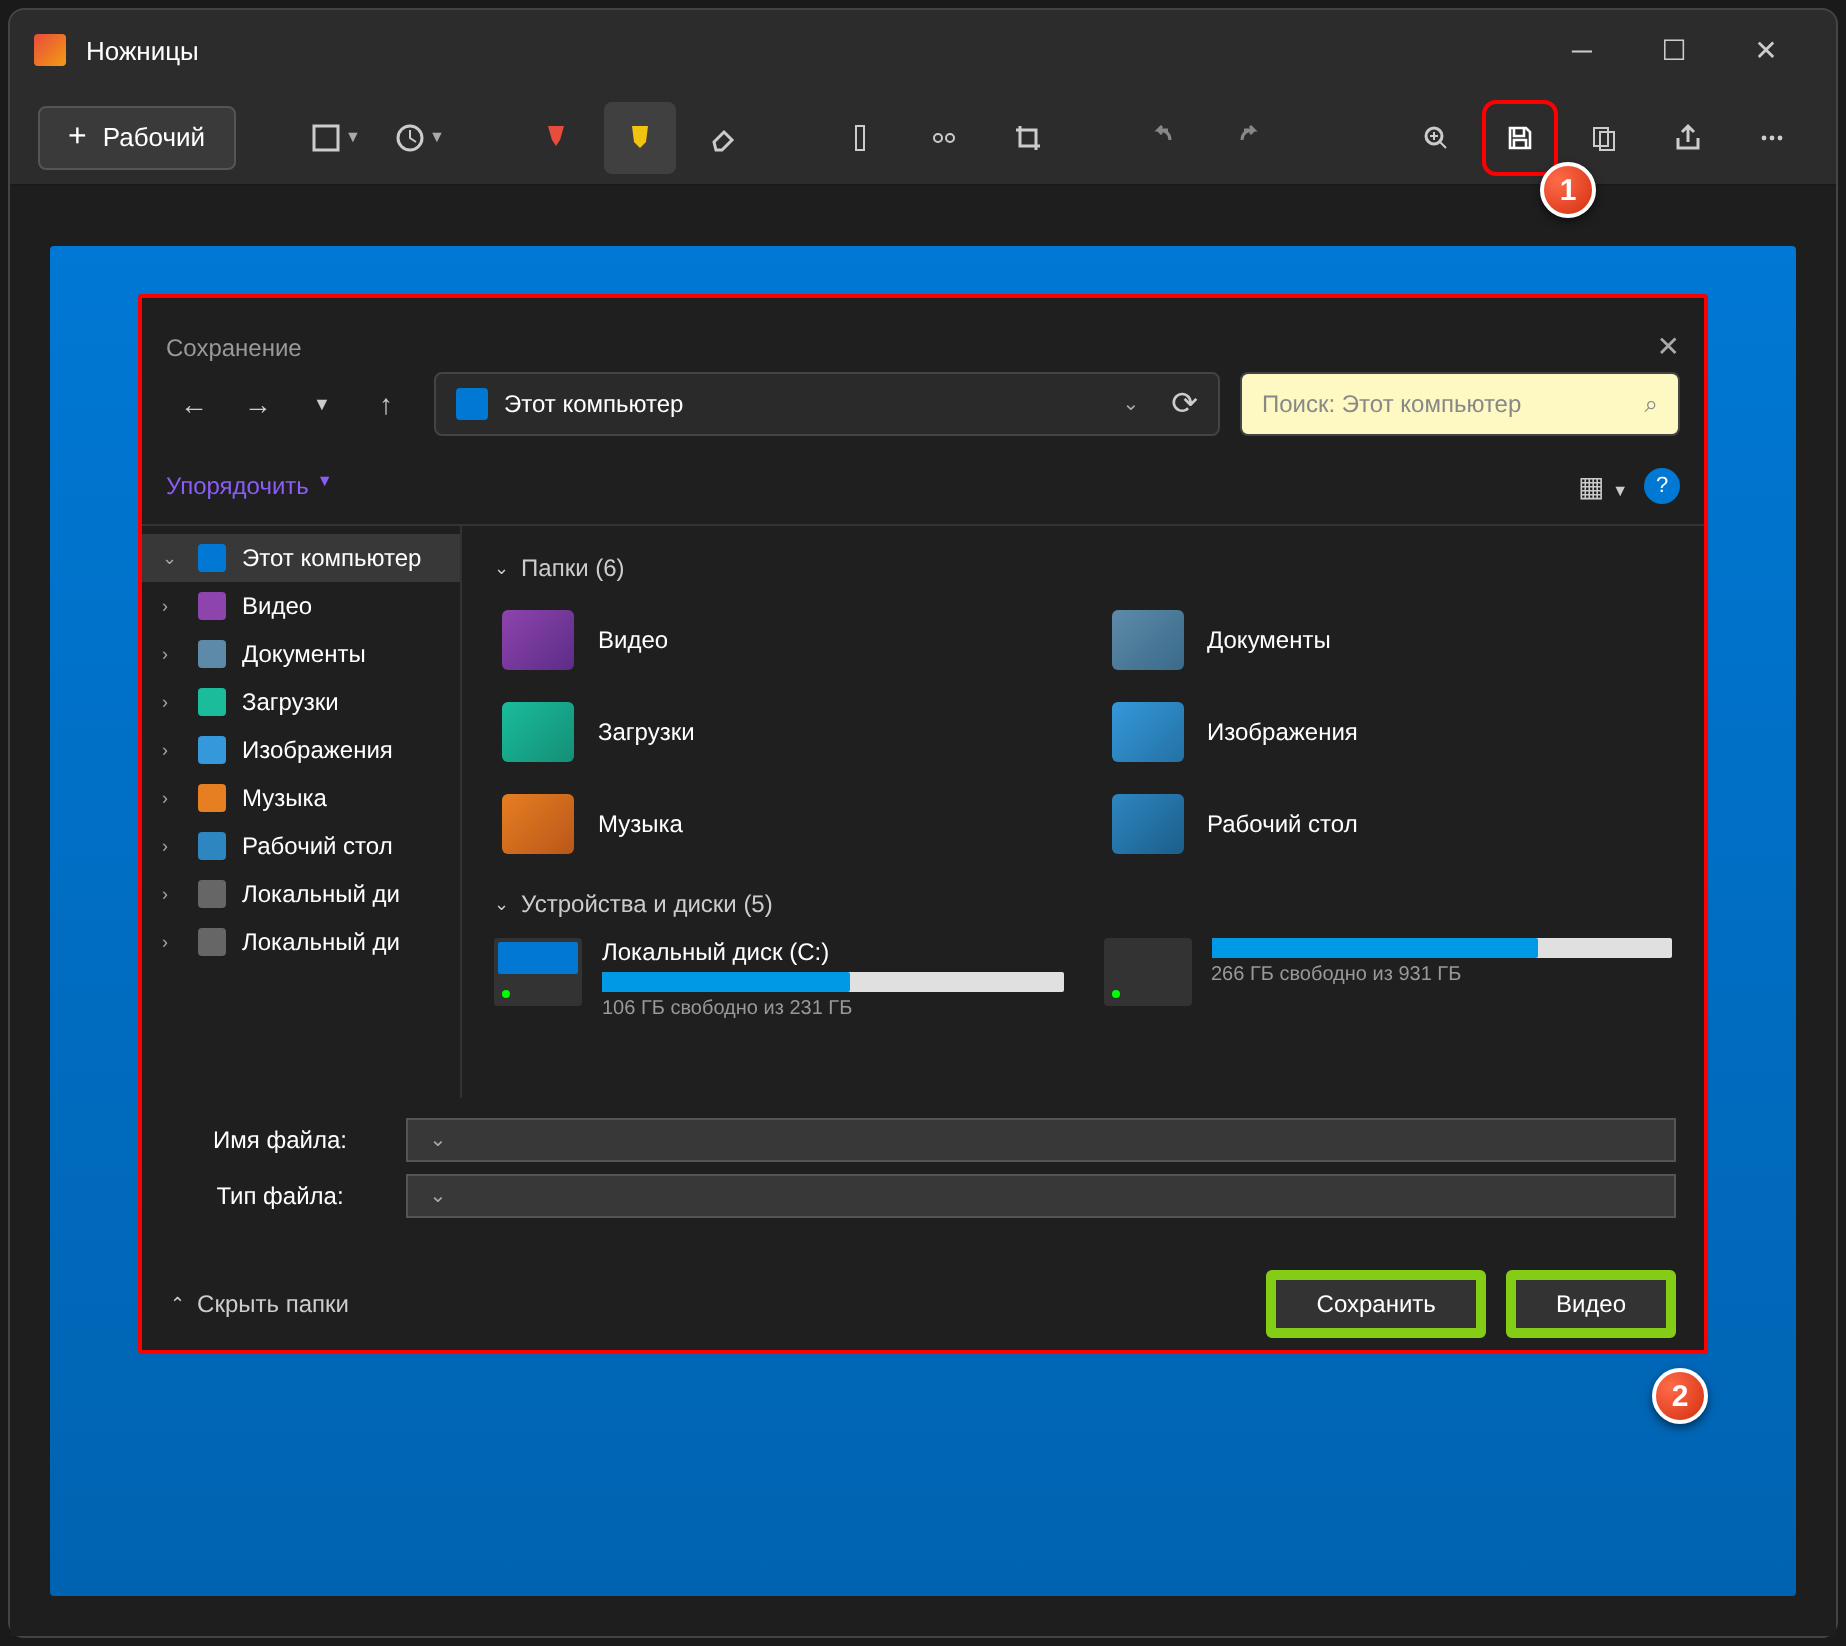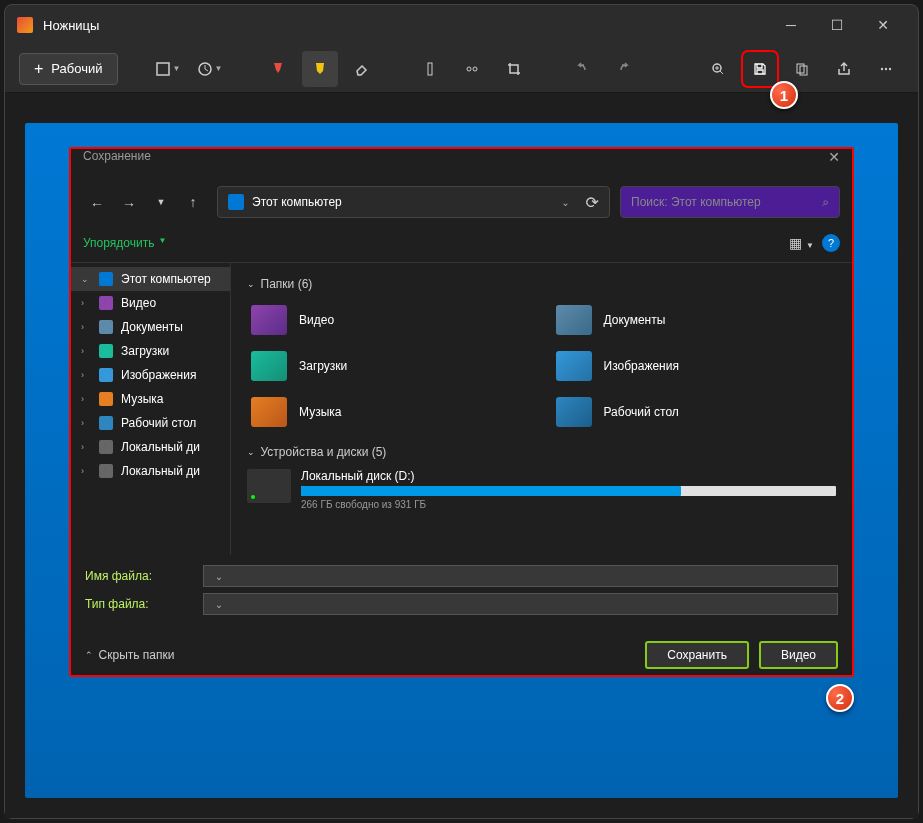--- a/index.html
+++ b/index.html
@@ -15,31 +15,31 @@
 .plus { font-size: 16px; font-weight: 300; }
 .tool-btn { width: 36px; height: 36px; display: flex; align-items: center; justify-content: center; color: #ccc; border-radius: 4px; cursor: pointer; position: relative; }
 .tool-btn.active { background: #404040; }
 .tool-btn.highlighted { outline: 2px solid #ff0000; outline-offset: -1px; border-radius: 6px; }
 .spacer { flex: 1; }
 .gap-sm { width: 20px; }
 .dd-arrow { font-size: 8px; margin-left: 2px; color: #aaa; }
 .content-area { height: calc(100% - 88px); background: #1e1e1e; padding: 30px 20px 20px 20px; position: relative; }
 .canvas-bg { width: 100%; height: 100%; background: linear-gradient(180deg, #0078d4 0%, #0063b1 100%); border-radius: 2px; position: relative; }
 .save-dialog { position: absolute; top: 24px; left: 44px; right: 44px; height: 530px; background: #1f1f1f; border: 2px solid #ff0000; border-radius: 2px; display: flex; flex-direction: column; }
-.dlg-title { height: 32px; display: flex; align-items: flex-start; padding: 0 12px; color: #999; font-size: 12px; gap: 24px; }
+.dlg-title { height: 32px; display: flex; align-items: flex-end; padding: 0 12px; color: #999; font-size: 12px; gap: 24px; }
 .dlg-close { margin-left: auto; color: #aaa; cursor: pointer; font-size: 14px; }
 .dlg-nav { height: 42px; display: flex; align-items: center; padding: 4px 12px; gap: 4px; }
 .nav-btn { width: 28px; height: 28px; display: flex; align-items: center; justify-content: center; color: #ccc; cursor: pointer; font-size: 14px; }
 .breadcrumb { flex: 1; height: 32px; background: #2a2a2a; border: 1px solid #444; border-radius: 4px; display: flex; align-items: center; padding: 0 10px; margin: 0 6px; gap: 8px; }
 .bc-icon { width: 16px; height: 16px; background: #0078d4; border-radius: 2px; }
 .bc-text { color: #fff; font-size: 12px; flex: 1; }
-.search-box { width: 220px; height: 32px; background: #4c1d95; border: 1px solid #444; border-radius: 4px; display: flex; align-items: center; padding: 0 10px; color: #888; font-size: 12px; }
+.search-box { width: 220px; height: 32px; background: #fef9c3; border: 1px solid #444; border-radius: 4px; display: flex; align-items: center; padding: 0 10px; color: #888; font-size: 12px; }
 .search-txt { flex: 1; }
 .dlg-toolbar { height: 40px; display: flex; align-items: center; padding: 0 12px; border-bottom: 1px solid #333; }
-.organize { color: #22c55e; font-size: 12px; display: flex; align-items: flex-start; gap: 4px; cursor: pointer; }
+.organize { color: #8b5cf6; font-size: 12px; display: flex; align-items: flex-start; gap: 4px; cursor: pointer; }
 .view-opts { margin-left: auto; display: flex; gap: 8px; align-items: center; }
 .view-btn { color: #ccc; cursor: pointer; font-size: 14px; }
 .help-btn { width: 18px; height: 18px; border-radius: 50%; background: #0078d4; color: #fff; font-size: 11px; display: flex; align-items: center; justify-content: center; }
 .dlg-body { flex: 1; display: flex; overflow: hidden; }
 .sidebar { width: 160px; border-right: 1px solid #333; overflow-y: auto; padding: 4px 0; }
 .side-item { display: flex; align-items: center; padding: 5px 10px; gap: 8px; color: #fff; font-size: 12px; cursor: pointer; white-space: nowrap; }
 .side-item.active { background: #383838; }
 .chev { width: 10px; color: #aaa; font-size: 9px; }
 .side-icon { width: 14px; height: 14px; border-radius: 2px; flex-shrink: 0; }
 .main-pane { flex: 1; padding: 8px 16px; overflow-y: auto; }
@@ -53,27 +53,27 @@
 .drive-icon { width: 44px; height: 34px; background: #333; border-radius: 2px; position: relative; flex-shrink: 0; }
 .drive-icon::before { content: ''; position: absolute; bottom: 4px; left: 4px; width: 4px; height: 4px; background: #0f0; border-radius: 50%; }
 .drive-win { position: absolute; top: 2px; left: 2px; right: 2px; height: 16px; background: #0078d4; border-radius: 1px; }
 .drive-info { flex: 1; }
 .drive-name { color: #fff; font-size: 12px; margin-bottom: 3px; }
 .drive-bar { height: 10px; background: #e0e0e0; border-radius: 1px; margin-bottom: 3px; position: relative; }
 .drive-fill { height: 100%; background: #0099e5; border-radius: 1px; }
 .drive-free { color: #999; font-size: 10px; }
 .dlg-footer { padding: 10px 14px; }
 .field-row { display: flex; align-items: center; margin-bottom: 6px; gap: 8px; }
-.field-label { width: 110px; text-align: left; color: #bef264; font-size: 12px; }
+.field-label { width: 110px; text-align: center; color: #ffffff; font-size: 12px; }
 .field-input { flex: 1; height: 22px; background: #383838; border: 1px solid #555; color: #fff; font-size: 12px; padding: 0 6px; display: flex; align-items: center; }
 .field-dd { width: 18px; text-align: center; color: #aaa; font-size: 10px; }
 .dlg-actions { display: flex; align-items: center; padding: 10px 14px 6px 14px; }
 .hide-folders { color: #ccc; font-size: 12px; display: flex; align-items: center; gap: 6px; cursor: pointer; }
 .act-buttons { margin-left: auto; display: flex; gap: 10px; }
-.dlg-btn { padding: 5px 20px; background: #333; border: 2px solid #84cc16; border-radius: 3px; color: #fff; font-size: 12px; cursor: pointer; }
+.dlg-btn { padding: 5px 20px; background: #333; border: 5px solid #84cc16; border-radius: 3px; color: #fff; font-size: 12px; cursor: pointer; }
 .badge { position: absolute; width: 28px; height: 28px; border-radius: 50%; background: radial-gradient(circle at 30% 30%, #ff6b4a, #d32f0f); border: 2px solid #fff; color: #fff; font-weight: bold; font-size: 15px; display: flex; align-items: center; justify-content: center; box-shadow: 0 2px 4px rgba(0,0,0,0.5); }
 .badge-1 { top: 76px; right: 120px; }
 .badge-2 { bottom: 106px; right: 64px; }
 svg { width: 16px; height: 16px; }
 .ic-video { background: linear-gradient(135deg,#8e44ad,#5b2c87); }
 .ic-docs { background: linear-gradient(135deg,#5d8aa8,#3a6a8a); }
 .ic-dl { background: linear-gradient(135deg,#1abc9c,#148f77); }
 .ic-img { background: linear-gradient(135deg,#3498db,#2471a3); }
 .ic-music { background: linear-gradient(135deg,#e67e22,#b9571a); }
 .ic-desk { background: linear-gradient(135deg,#2e86c1,#1b5e8a); }
@@ -298,23 +298,34 @@
                   <div class="folder-icon ic-desk"></div>
                   <span class="folder-label">Рабочий стол</span>
                 </div>
               </div>
             <div class="section-hdr">
               <span style="font-size:9px">⌄</span>
               <span>Устройства и диски (5)</span>
             </div>
             <div class="drives-row" id="drives-row">
                 <div class="drive-item">
+                  <div class="drive-icon">
+                    <div class="drive-win"></div>
+                  </div>
+                  <div class="drive-info">
+                    <div class="drive-name">Локальный диск (C:)</div>
+                    <div class="drive-bar">
+                      <div class="drive-fill" style="width:54%"></div>
+                    </div>
+                    <div class="drive-free">106 ГБ свободно из 231 ГБ</div>
+                  </div>
+                </div>
+                <div class="drive-item">
                   <div class="drive-icon"></div>
                   <div class="drive-info">
-                    <div class="drive-name">Локальный диск (D:)</div>
                     <div class="drive-bar">
                       <div class="drive-fill" style="width:71%"></div>
                     </div>
                     <div class="drive-free">266 ГБ свободно из 931 ГБ</div>
                   </div>
                 </div>
               </div>
           </div>
         </div>
         <div class="dlg-footer">

